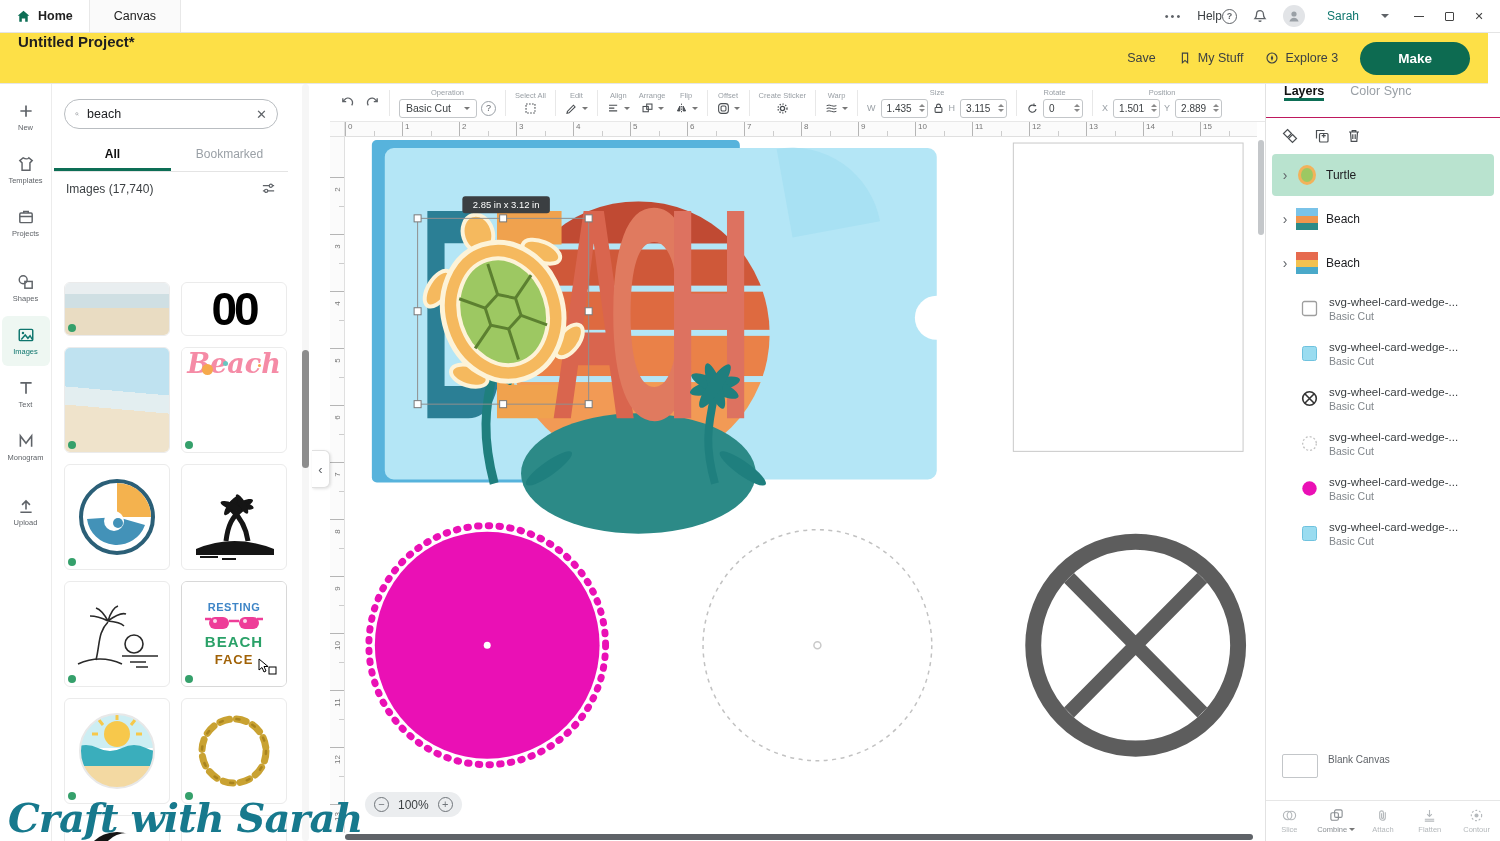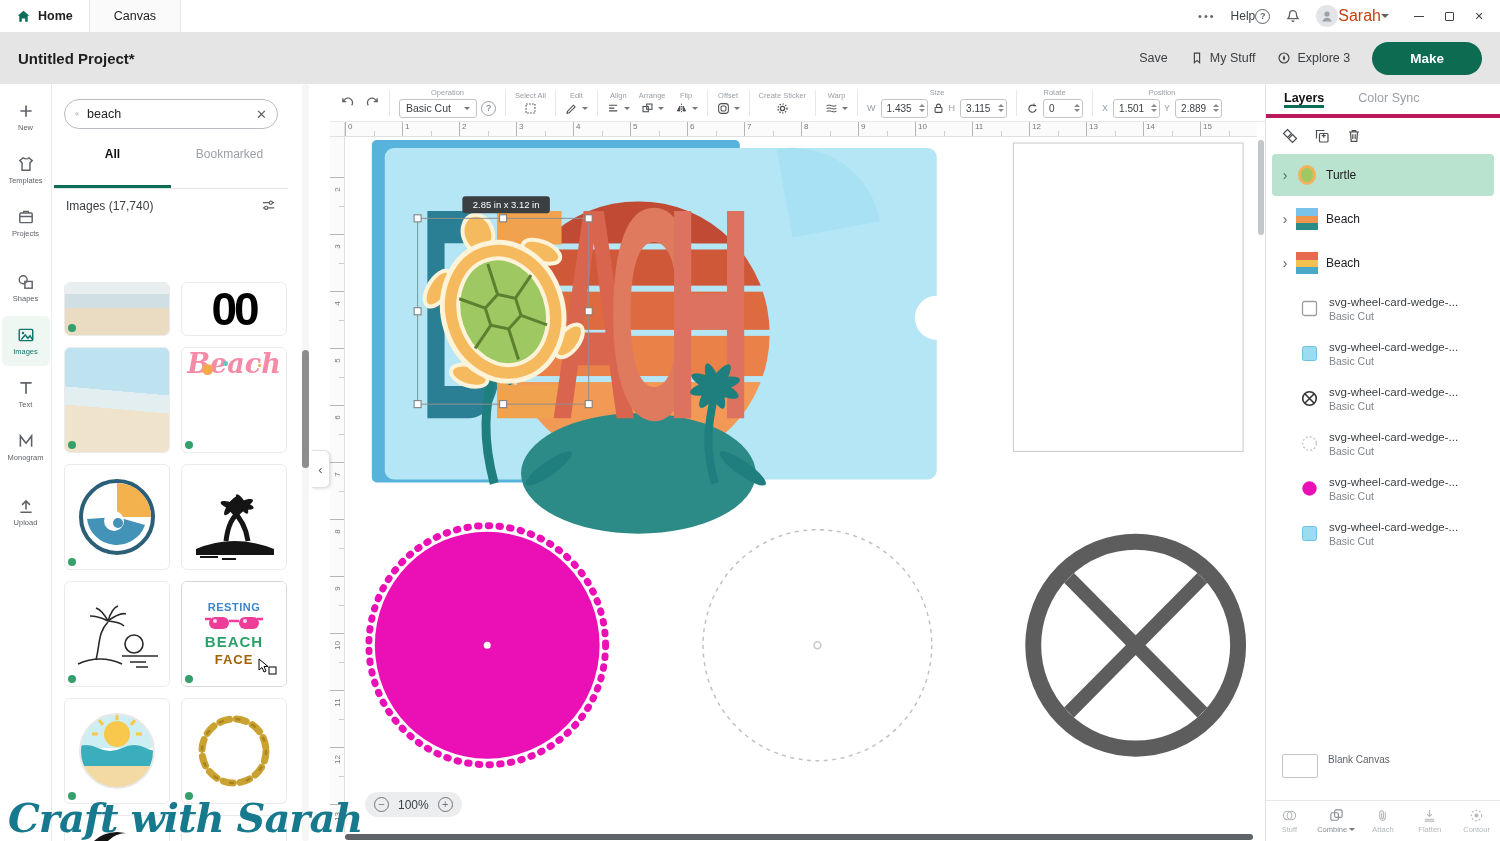--- a/index.html
+++ b/index.html
@@ -11,30 +11,30 @@
   .chrome{position:absolute;top:0;left:0;right:0;height:33px;background:#fff;
     border-bottom:1px solid #e4e4e4;display:flex;align-items:center;z-index:30}
   .chrome .home{display:flex;align-items:center;gap:7px;padding:0 16px;height:100%;font-size:12.5px;font-weight:700;color:#222}
   .chrome .tab-canvas{display:flex;align-items:center;padding:0 24px;height:100%;font-size:12.5px;color:#222;
     background:#fafafa;border-left:1px solid #e8e8e8;border-right:1px solid #e8e8e8}
   .chrome-right{margin-left:auto;display:flex;align-items:center;gap:15px;padding-right:6px;color:#5f6368}
   .dots{font-size:11px;letter-spacing:2px;color:#5f6368}
   .help-wrap{display:flex;align-items:center;font-size:12px;color:#3c4043}
   .qmark{width:15px;height:15px;border:1.4px solid #5f6368;border-radius:50%;display:flex;align-items:center;justify-content:center;font-size:9px;font-weight:700;color:#5f6368}
   .avatar{width:22px;height:22px;border-radius:50%;background:#e2e4e7;display:flex;align-items:center;justify-content:center;overflow:hidden}
-  .user{display:flex;align-items:center;gap:0;font-size:16px;color:#c2410c}
+  .user{display:flex;align-items:center;gap:22px;font-size:12px;color:#0f766e}
   .caret{width:0;height:0;border:4px solid transparent;border-top-color:#5f6368;margin-top:3px}
   .wctrl{display:flex;align-items:center}
   .wbtn{width:30px;height:24px;display:flex;align-items:center;justify-content:center;color:#444;font-size:11px}
   .wbtn .min{display:block;width:10px;border-bottom:1.6px solid #444}
   .wbtn .max{display:block;width:9px;height:9px;border:1.4px solid #444;border-radius:1px}
 
   
-  .header{position:absolute;top:33px;left:0;right:0;height:51px;background:#e5e5e5;border-bottom:1px solid #e6e6e6;
-    display:flex;align-items:center;padding:0 18px;z-index:29}
+  .header{position:absolute;top:33px;left:0;right:12px;height:51px;background:#fde047;border-bottom:1px solid #e6e6e6;
+    display:flex;padding:0 18px;z-index:29}
   .proj-title{font-size:15px;font-weight:700;color:#1f1f1f}
   .header-right{margin-left:auto;display:flex;align-items:center;gap:22px}
   .hlink{display:flex;align-items:center;gap:6px;font-size:12.5px;color:#3c4043}
   .btn-make{background:#0d6b51;color:#fff;font-size:13.5px;font-weight:700;border:none;border-radius:18px;
     padding:9px 38px;cursor:pointer}
 
   
   .rail{position:absolute;top:84px;left:0;bottom:0;width:52px;background:#fff;border-right:1px solid #ececec;
     display:flex;flex-direction:column;align-items:center;padding-top:8px;z-index:20}
   .rail-item{width:48px;height:50px;display:flex;flex-direction:column;align-items:center;justify-content:center;
@@ -44,21 +44,21 @@
   .rail-item.active{color:#0f766e;background:#eef7f2}
   .rail-gap{height:12px}
 
   
   .panel{position:absolute;top:84px;left:52px;bottom:0;width:238px;background:#fff;z-index:19;overflow:hidden}
   .searchbox{margin:15px 12px 10px 12px;height:30px;border:1px solid #b9bdc1;border-radius:16px;
     display:flex;align-items:center;gap:8px;padding:0 10px}
   .searchbox input{border:none;outline:none;flex:1;font-size:12.5px;color:#202124;font-family:inherit;background:transparent}
   .clear-x{font-size:13px;color:#5f6368;line-height:1}
   .ptabs{display:flex;border-bottom:1px solid #e4e4e4;margin:0 2px}
-  .ptab{flex:1;text-align:center;font-size:12px;color:#9aa0a6;padding:8px 0 24px;border-bottom:3px solid transparent}
+  .ptab{flex:1;text-align:center;font-size:12px;color:#9aa0a6;padding:8px 0 7px;border-bottom:3px solid transparent}
   .ptab.active{color:#111;font-weight:700;border-bottom-color:#0d6e55}
   .results-row{display:flex;align-items:center;padding:9px 14px 4px;font-size:12px;color:#3c4043}
   .results-row svg{margin-left:auto;width:15px;height:15px;color:#5f6368}
   .thumb-grid{position:absolute;top:198px;left:12px;bottom:0;width:224px;display:grid;
     grid-template-columns:106px 106px;column-gap:11px;row-gap:11px;overflow:hidden;align-content:start}
   .cell{position:relative;background:#fff;border:1px solid #ebebeb;border-radius:6px;overflow:hidden;height:106px}
   .cell.cut{height:54px}
   .cell .dot{position:absolute;left:3px;bottom:3px;width:8px;height:8px;border-radius:50%;background:#35a06b;z-index:3}
   .art{position:absolute;inset:0;display:flex;align-items:center;justify-content:center}
   .art-photo{background:linear-gradient(180deg,#e9eef0 0 22%,#cfdfe3 22% 48%,#e9dcc2 48% 100%)}
@@ -127,21 +127,21 @@
   .zoom-pill{position:absolute;left:20px;bottom:16px;height:25px;background:#ebedef;border-radius:14px;
     display:flex;align-items:center;gap:9px;padding:0 9px;z-index:6}
   .zbtn{width:15px;height:15px;border:1.4px solid #70757a;border-radius:50%;display:flex;align-items:center;
     justify-content:center;font-size:11px;color:#70757a;line-height:0;padding-bottom:1px}
   .zoom-val{font-size:12px;color:#3c4043}
   .hscroll{position:absolute;left:15px;right:12px;bottom:1px;height:6px;background:#5f6368;border-radius:3px;z-index:5}
   .vscroll{position:absolute;right:1px;top:56px;width:6px;height:95px;background:#c4c7ca;border-radius:3px;z-index:5}
 
   
   .rightpanel{position:absolute;top:84px;right:0;bottom:0;width:235px;background:#fff;border-left:1px solid #e2e2e2;z-index:20}
-  .rtabs{display:flex;gap:34px;padding:0 18px;border-bottom:4px solid #be185d;height:34px;align-items:center}
+  .rtabs{display:flex;gap:26px;padding:0 18px;border-bottom:1px solid #be185d;height:34px;align-items:flex-start}
   .rtab{font-size:12.5px;color:#9aa0a6;display:flex;align-items:center;border-bottom:3px solid transparent}
   .rtab.active{color:#111;font-weight:700;border-bottom-color:#0d6e55}
   .ricons{display:flex;align-items:center;gap:16px;padding:10px 16px 8px;color:#4a4e52}
   .ricons svg{width:16px;height:16px}
   .layer-list{padding:2px 6px}
   .lrow{display:flex;align-items:center;height:42px;margin-bottom:2px;border-radius:4px;padding:0 6px}
   .lrow.selected{background:#b9e3cf}
   .lchev{font-size:14px;color:#5f6368;width:14px;text-align:center}
   .lthumb{width:22px;height:22px;margin:0 8px 0 4px;display:flex;align-items:center;justify-content:center}
   .lname{font-size:12px;color:#202124;font-weight:400}
@@ -978,21 +978,21 @@
       <span class="blank-swatch"></span>
       <span class="blank-label">Blank Canvas</span>
     </div>
 
     <div class="actions">
       <div class="action">
         <svg viewBox="0 0 16 16" fill="none" stroke="currentColor" stroke-width="1.2">
             <circle cx="6" cy="8" r="4.5"></circle>
             <circle cx="10" cy="8" r="4.5"></circle>
           </svg>
-        <span>Stuff</span>
+        <span>Slice</span>
       </div>
       <div class="action enabled">
         <svg viewBox="0 0 16 16" fill="none" stroke="currentColor" stroke-width="1.2">
             <rect x="2" y="5" width="8" height="8" rx="1.5"></rect>
             <rect x="6" y="2" width="8" height="8" rx="1.5"></rect>
           </svg>
         <span>
             <span>Combine</span>
             <i class="mini-caret"></i>
           </span>

